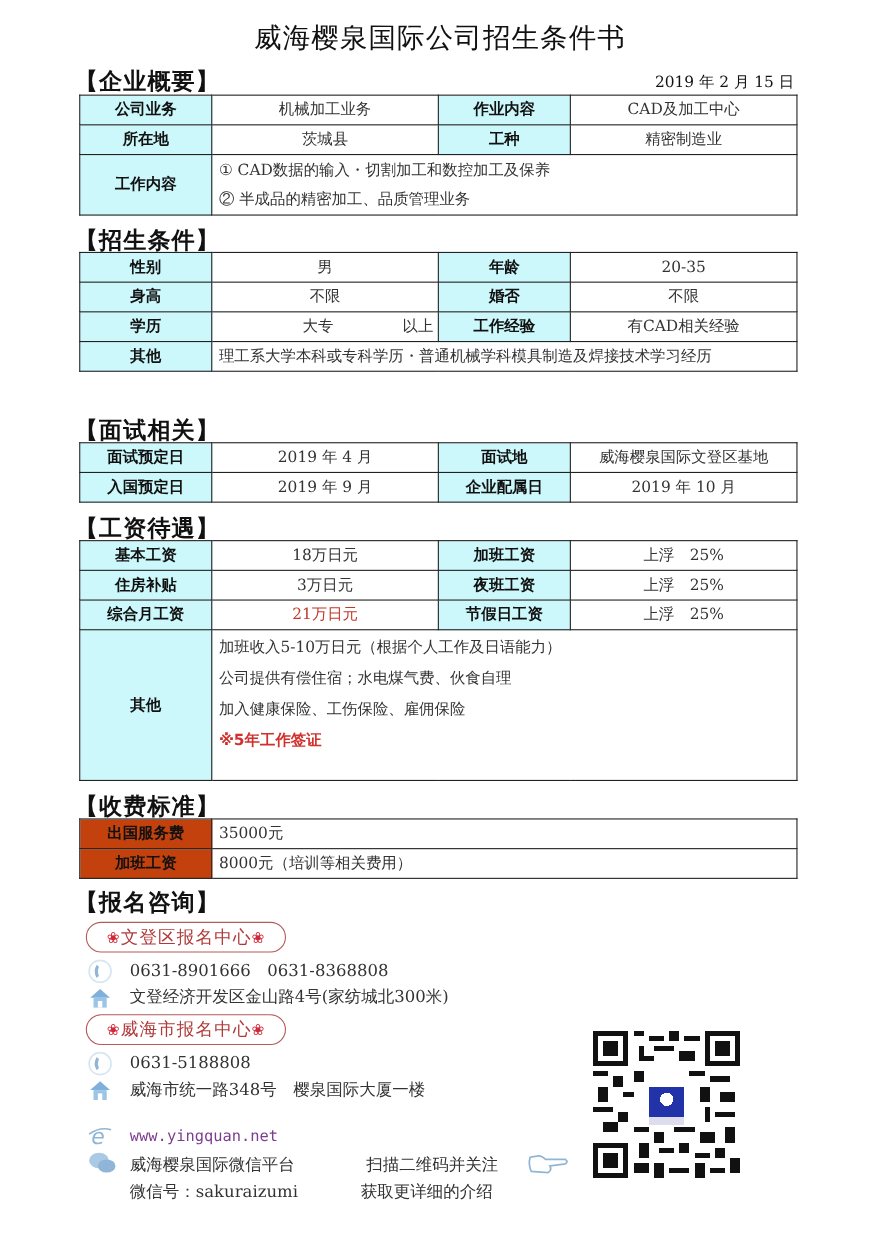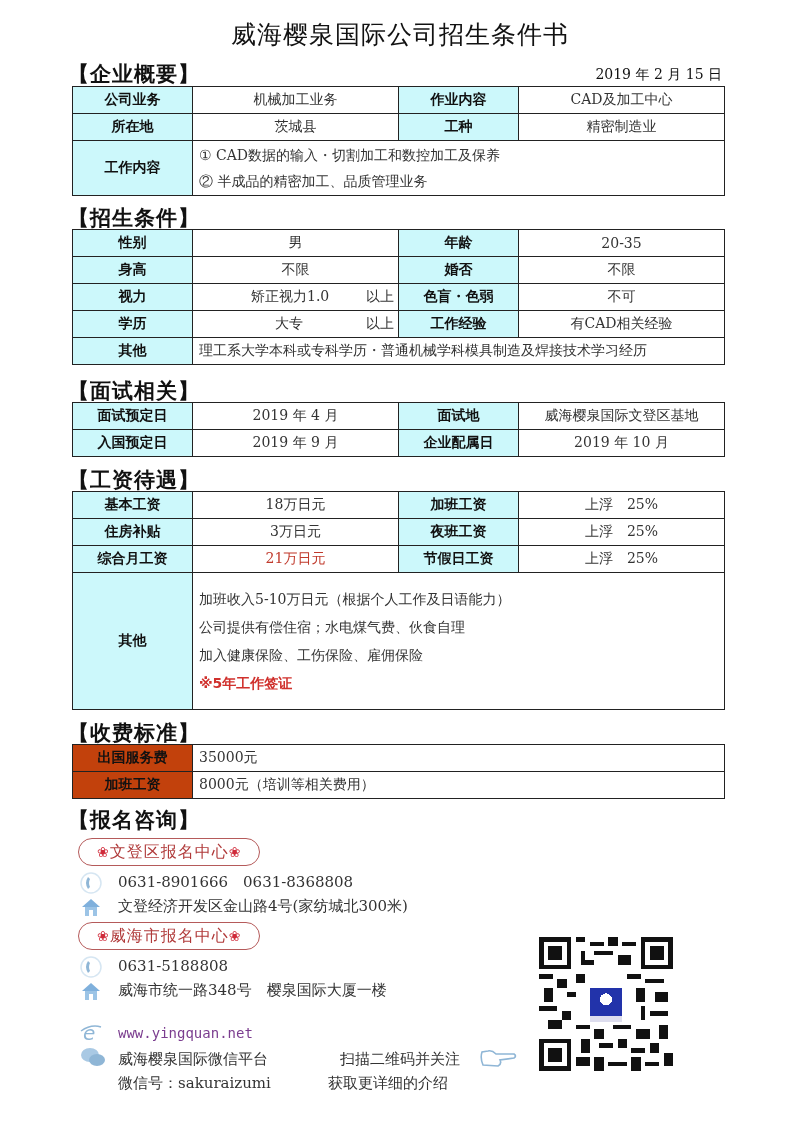--- a/index.html
+++ b/index.html
@@ -79,31 +79,20 @@
     <td class="lbl">年龄</td>
     <td>20-35</td>
   </tr>
   <tr>
     <td class="lbl">身高</td>
     <td>不限</td>
     <td class="lbl">婚否</td>
     <td>不限</td>
   </tr>
   <tr>
-    <td class="lbl">视力</td>
-    <td>
-          <div class="split">
-            <span>矫正视力1.0</span>
-            <span>以上</span>
-          </div>
-        </td>
-    <td class="lbl">色盲・色弱</td>
-    <td>不可</td>
-  </tr>
-  <tr>
     <td class="lbl">学历</td>
     <td>
           <div class="split" style="padding-left:82px">
             <span>大专</span>
             <span>以上</span>
           </div>
         </td>
     <td class="lbl">工作经验</td>
     <td>有CAD相关经验</td>
   </tr>
@@ -160,21 +149,21 @@
     <td>上浮　25%</td>
   </tr>
   <tr>
     <td class="lbl">综合月工资</td>
     <td class="red">21万日元</td>
     <td class="lbl">节假日工资</td>
     <td>上浮　25%</td>
   </tr>
   <tr>
     <td class="lbl" style="height:136px">其他</td>
-    <td colspan="3" class="left" style="vertical-align:top;padding-top:12px">
+    <td colspan="3" class="left" style="vertical-align:top;padding-top:2px">
       <span class="line" style="line-height:28px">加班收入5-10万日元（根据个人工作及日语能力）</span>
       <span class="line" style="line-height:28px">公司提供有偿住宿；水电煤气费、伙食自理</span>
       <span class="line" style="line-height:28px">加入健康保险、工伤保险、雇佣保险</span>
       <span class="line redbold" style="line-height:28px">※5年工作签证</span>
     </td>
   </tr>
 </tbody>
   </table>
 
 <div class="section-head" style="top:719px">【收费标准】</div>
@@ -231,21 +220,21 @@
     <text x="3" y="18" font-size="20" font-style="italic" fill="#8fb6d6" font-family="DejaVu Sans, sans-serif">e</text>
     <path d="M1 9 Q11 2 21 5" stroke="#8fb6d6" fill="none" stroke-width="1.5"></path>
   </svg>
 <div class="ct web" style="top:1025px">www.yingquan.net</div>
 <svg class="ci" style="top:1046px;width:26px" viewBox="0 0 26 22">
     <ellipse cx="10" cy="9" rx="9" ry="7" fill="#a9c9e4"></ellipse>
     <ellipse cx="17" cy="14" rx="8" ry="6" fill="#8fb6d6"></ellipse>
   </svg>
 <div class="ct" style="top:1050px">威海樱泉国际微信平台</div>
 <div class="ct" style="top:1074px">微信号：sakuraizumi</div>
-<div class="ct" style="top:1050px;left:340px">扫描二维码并关注</div>
+<div class="ct" style="top:1050px;left:333px">扫描二维码并关注</div>
 <div class="ct" style="top:1074px;left:328px">获取更详细的介绍</div>
 <svg style="position:absolute;left:478px;top:1046px;width:40px;height:24px" viewBox="0 0 40 24">
     <path d="M4 6 Q2 12 5 19 L20 20 Q24 18 22 14 L36 12 Q39 10 36 8 L18 8 Q14 4 10 5 Z" fill="none" stroke="#8fb6d6" stroke-width="1.6"></path>
   </svg>
 
 <svg class="qr" viewBox="0 0 29 29" shape-rendering="crispEdges">
   <rect width="29" height="29" fill="#fff"></rect>
   <g fill="#111">
     <rect x="0" y="0" width="7" height="7"></rect>
       <rect x="1" y="1" width="5" height="5" fill="#fff"></rect>

